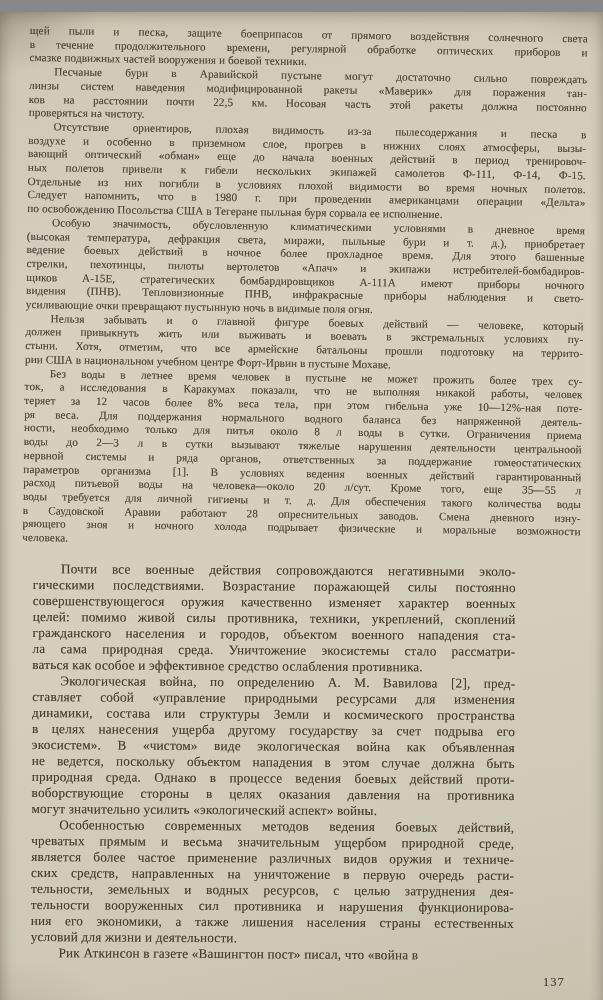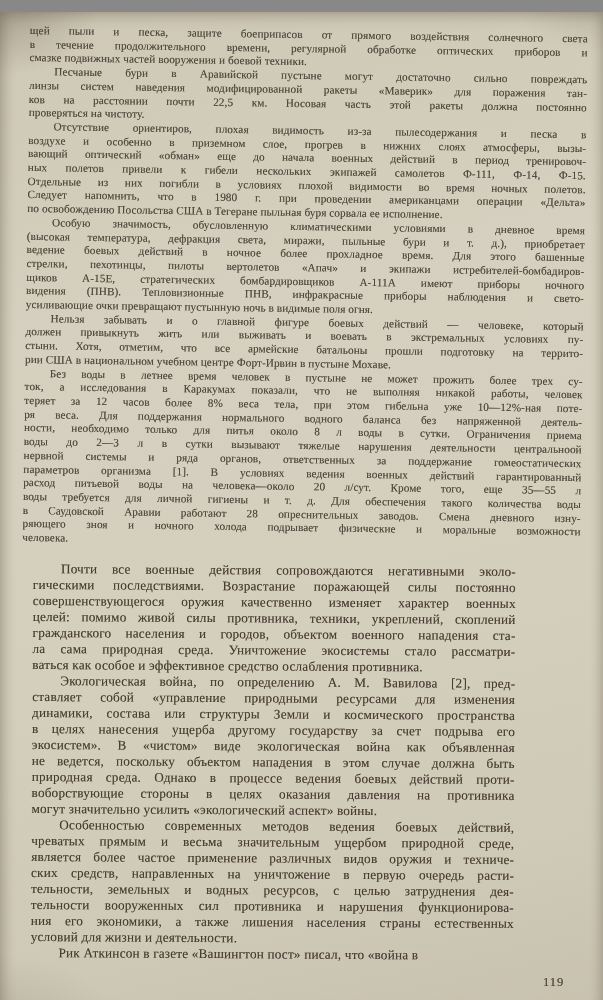--- a/index.html
+++ b/index.html
@@ -128,14 +128,14 @@
         <div class="line">ских средств, направленных на уничтожение в первую очередь расти-</div>
         <div class="line">тельности, земельных и водных ресурсов, с целью затруднения дея-</div>
         <div class="line">тельности вооруженных сил противника и нарушения функционирова-</div>
         <div class="line">ния его экономики, а также лишения населения страны естественных</div>
         <div class="line last">условий для жизни и деятельности.</div>
       </div>
       <div class="para">
         <div class="line last ind">Рик Аткинсон в газете «Вашингтон пост» писал, что «война в</div>
       </div>
     </div>
-  <div class="folio">119</div>
+  <div class="folio">137</div>
 </div>
 
 </body></html>

